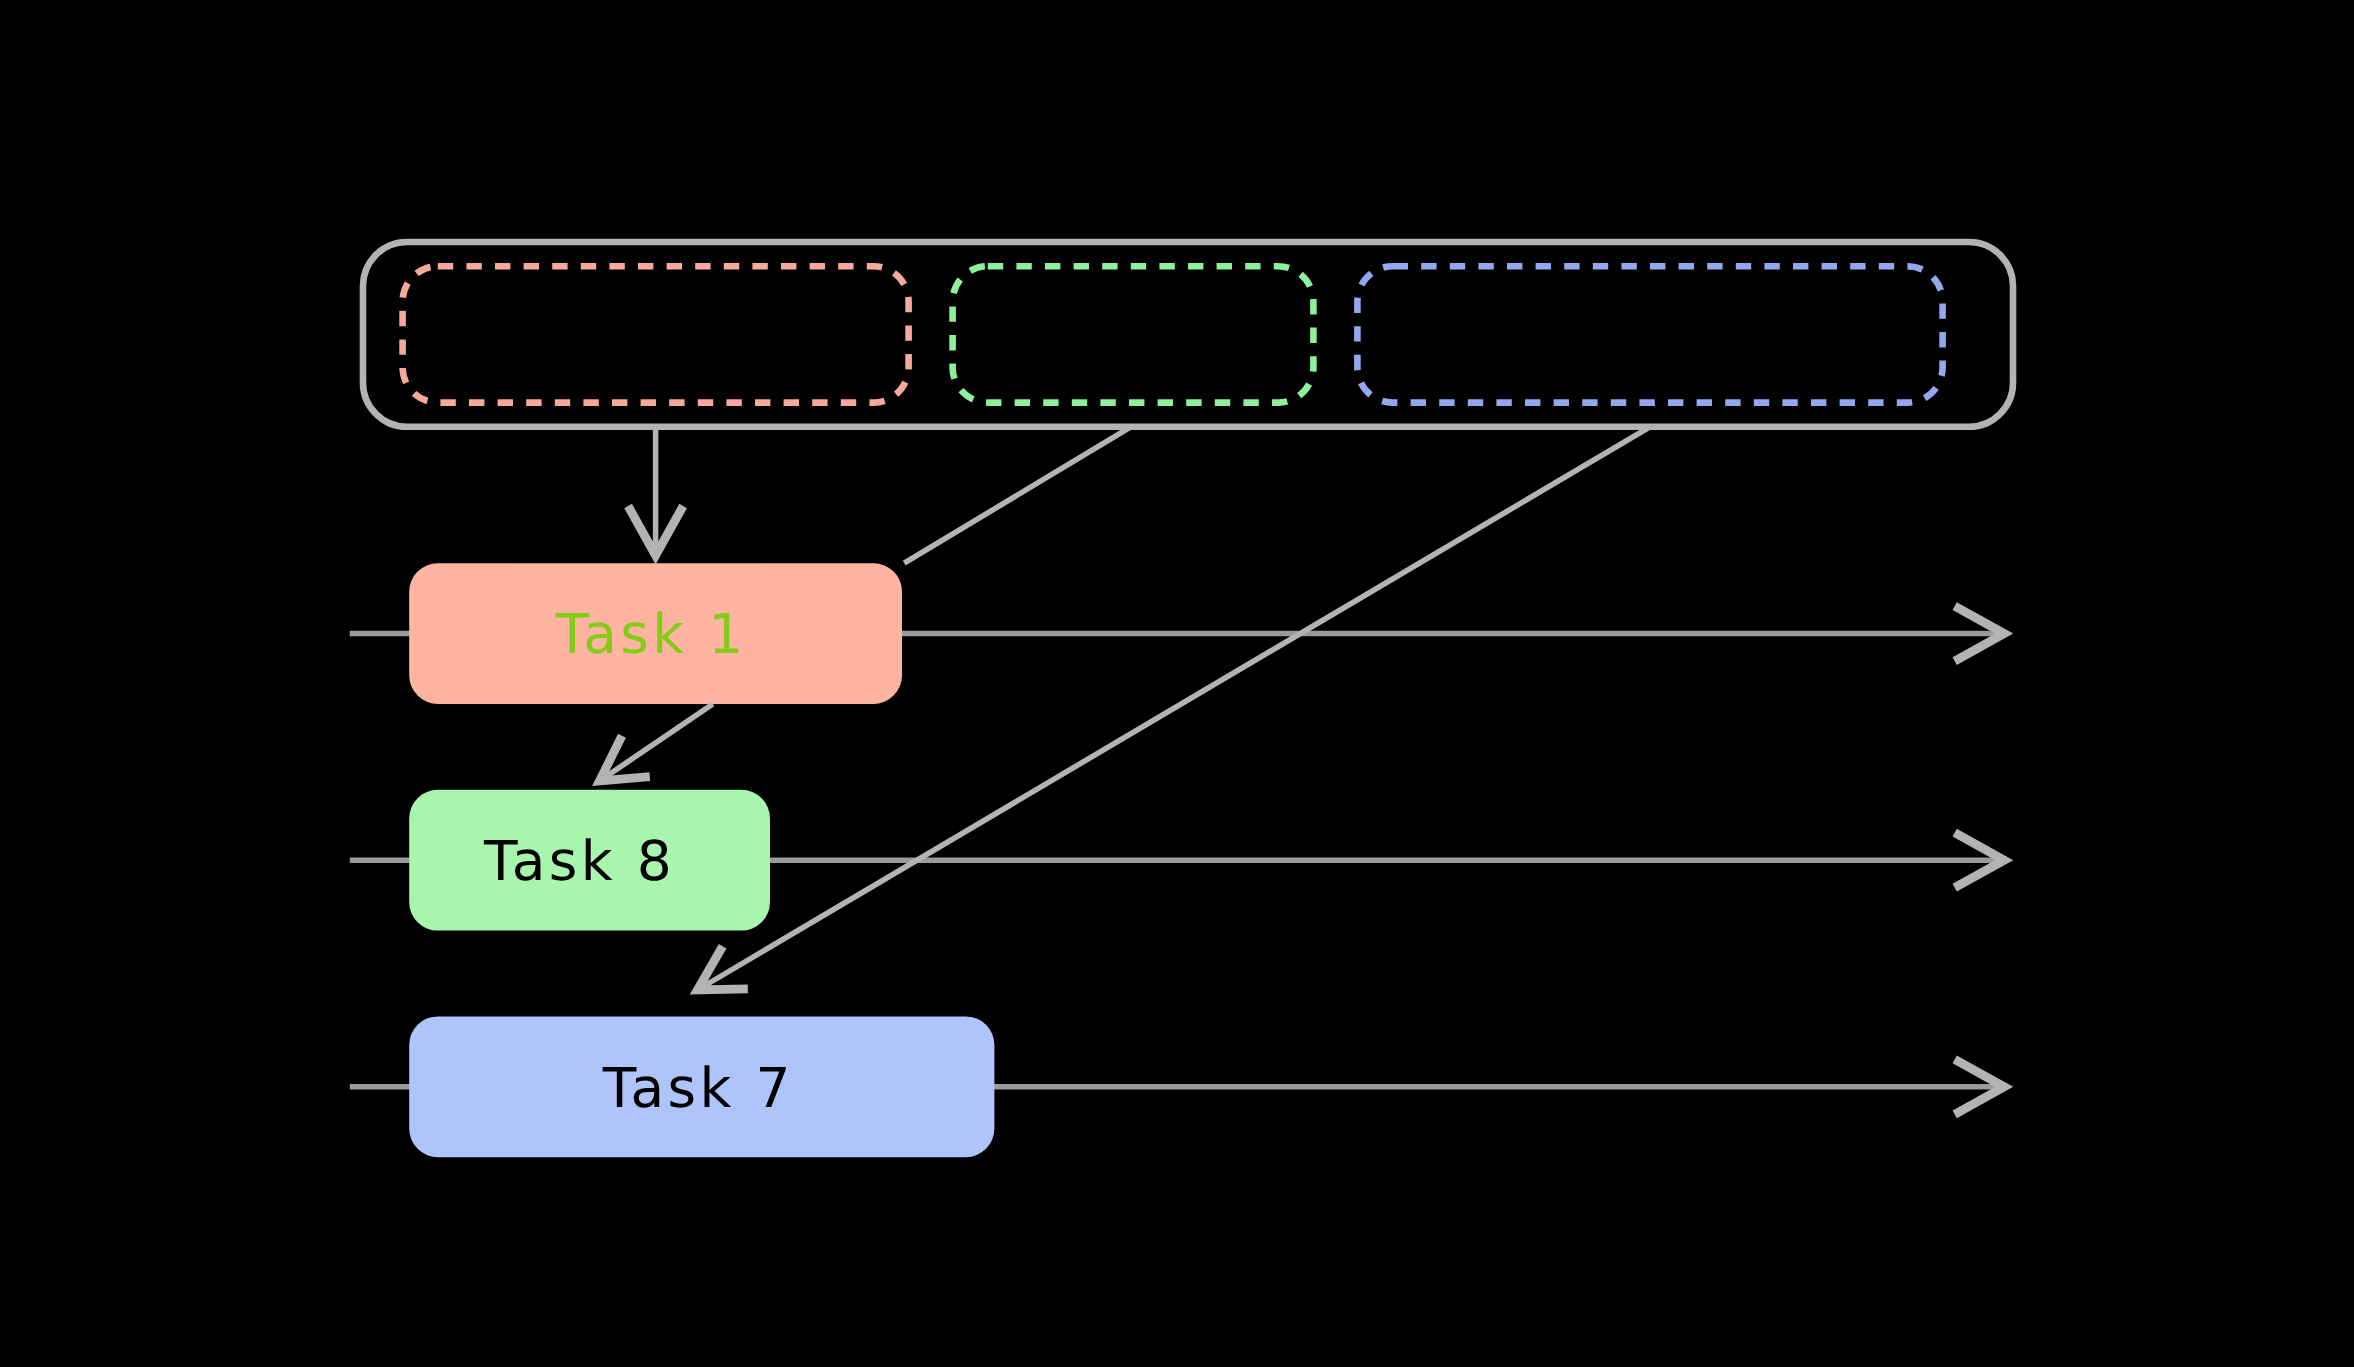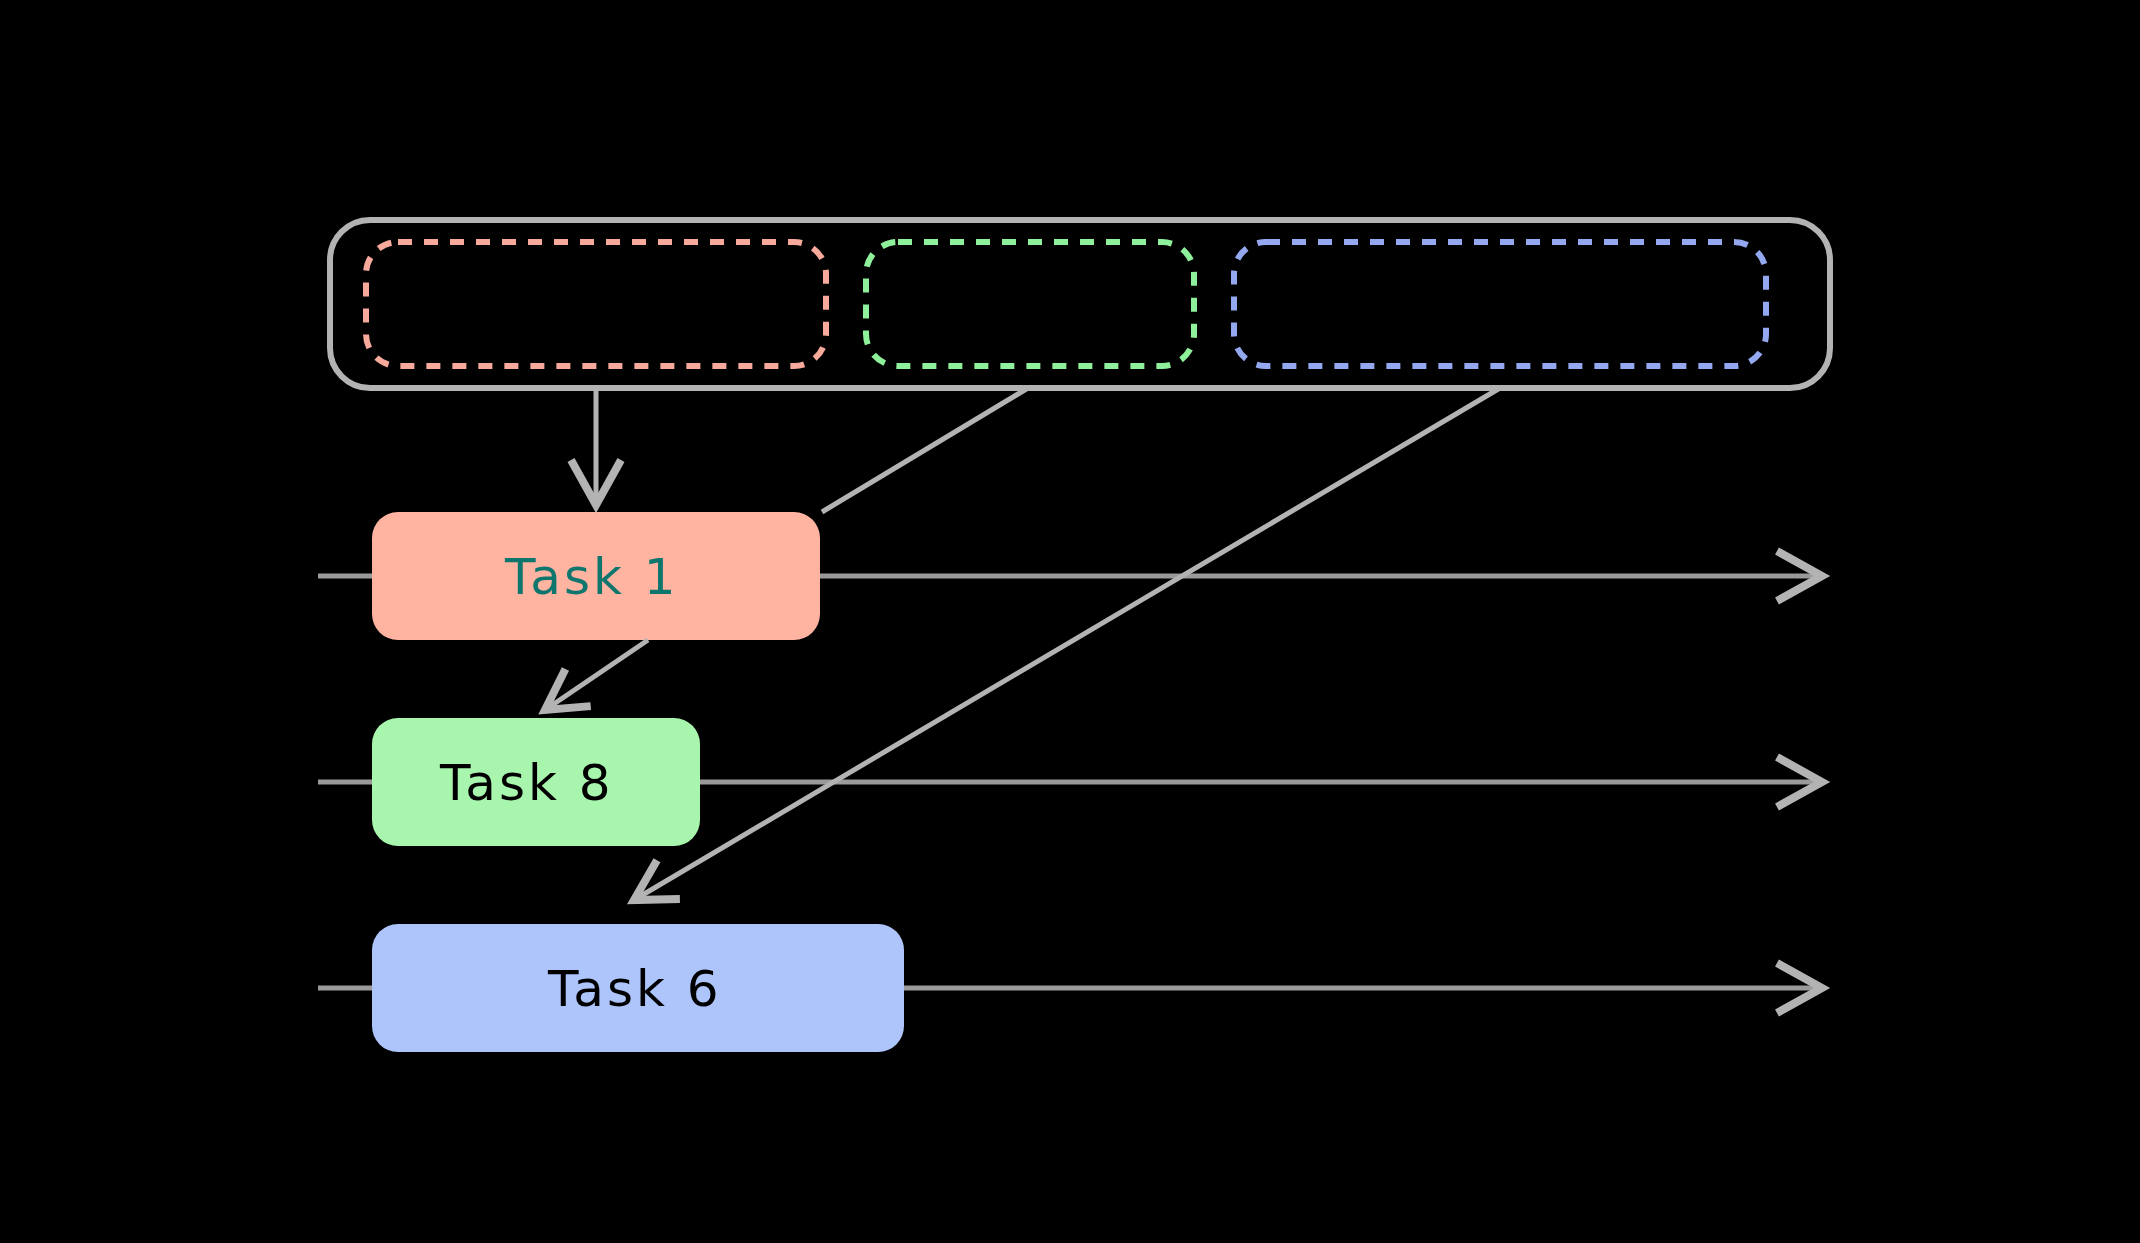--- a/index.html
+++ b/index.html
@@ -77,19 +77,19 @@
     <line id="conn-1" x1="596" y1="390" x2="596" y2="505" stroke="#b3b3b3" stroke-width="5" marker-end="url(#chevron-arrow)"></line>
 
     <line id="conn-2" x1="1028" y1="388" x2="822" y2="512" stroke="#b3b3b3" stroke-width="5"></line>
 
     <line id="conn-3" x1="648" y1="640" x2="545" y2="710" stroke="#b3b3b3" stroke-width="5" marker-end="url(#chevron-arrow-small)"></line>
 
     <line id="conn-4" x1="1500" y1="388" x2="634" y2="900" stroke="#b3b3b3" stroke-width="5" marker-end="url(#chevron-arrow-small)"></line>
 
   </svg>
 
-  <div class="task-label" id="task-1-label" style="left: 505px; top: 552px; color: #0f766e;">Task 1</div>
+  <div class="task-label" id="task-1-label" style="left: 505px; top: 552px; color: #84cc16;">Task 1</div>
 
   <div class="task-label" id="task-2-label" style="left: 440px; top: 758px; color: rgb(0, 0, 0);">Task 8</div>
 
-  <div class="task-label" id="task-3-label" style="left: 548px; top: 964px; color: rgb(0, 0, 0);">Task 6</div>
+  <div class="task-label" id="task-3-label" style="left: 548px; top: 964px; color: rgb(0, 0, 0);">Task 7</div>
 
 </div>
 
 </body></html>

